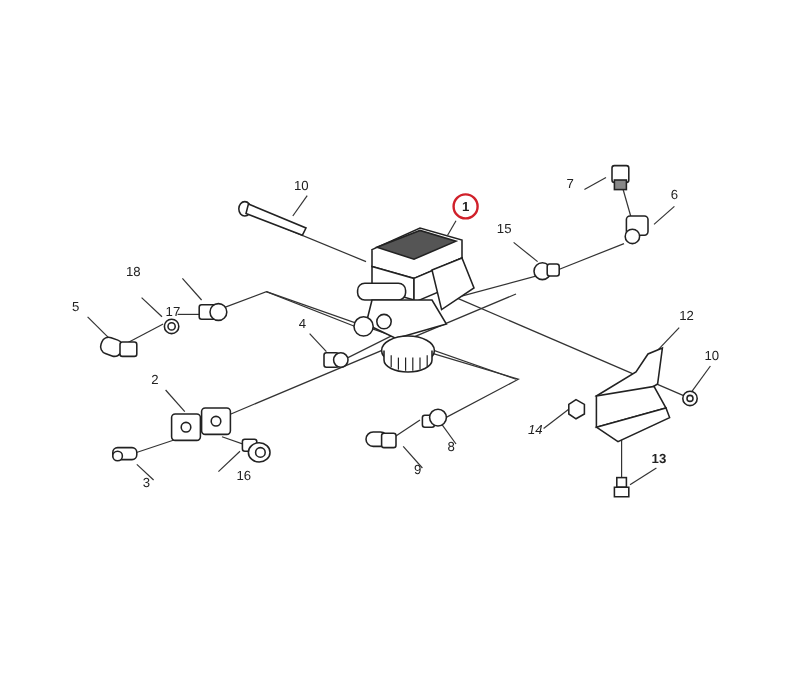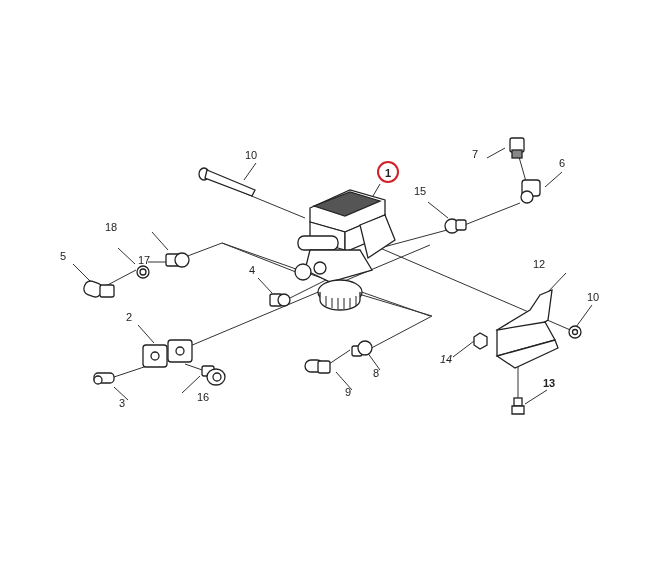--- a/index.html
+++ b/index.html
@@ -160,20 +160,20 @@
     <div class="callout" style="left: 126px; top: 312px;">2</div>
     <div class="callout" style="left: 119px; top: 398px;">3</div>
     <div class="callout" style="left: 249px; top: 265px;">4</div>
     <div class="callout" style="left: 60px; top: 251px;">5</div>
     <div class="callout" style="left: 559px; top: 158px;">6</div>
     <div class="callout" style="left: 472px; top: 149px;">7</div>
     <div class="callout" style="left: 373px; top: 368px;">8</div>
     <div class="callout" style="left: 345px; top: 387px;">9</div>
     <div class="callout" style="left: 587px; top: 292px;">10</div>
     <div class="callout" style="left: 245px; top: 150px;">10</div>
-    <div class="callout" style="left: 533px; top: 259px; text-align: right;">12</div>
+    <div class="callout" style="left: 566px; top: 259px; text-align: right;">12</div>
     <div class="callout" style="left: 543px; top: 378px; font-weight: bold;">13</div>
     <div class="callout" style="left: 440px; top: 354px; font-style: italic;">14</div>
     <div class="callout" style="left: 414px; top: 186px;">15</div>
     <div class="callout" style="left: 171px; top: 392px; margin-left: 26px;">16</div>
     <div class="callout" style="left: 138px; top: 220px; margin-top: 35px;">17</div>
     <div class="callout" style="left: 105px; top: 222px;">18</div>
   </div>
 
 </body></html>

